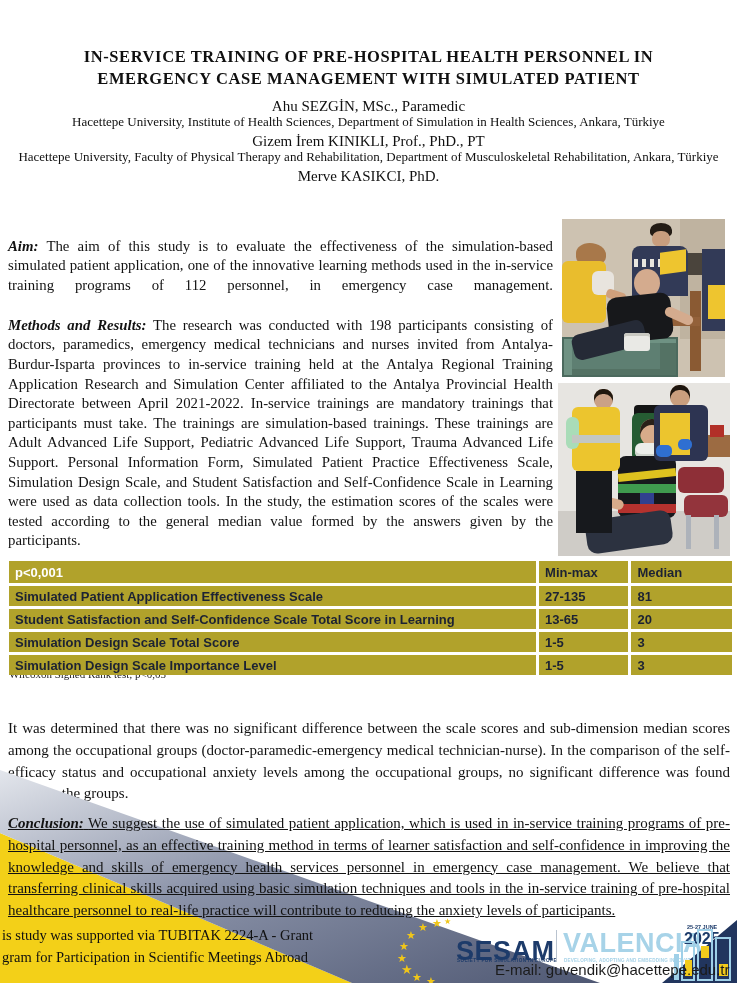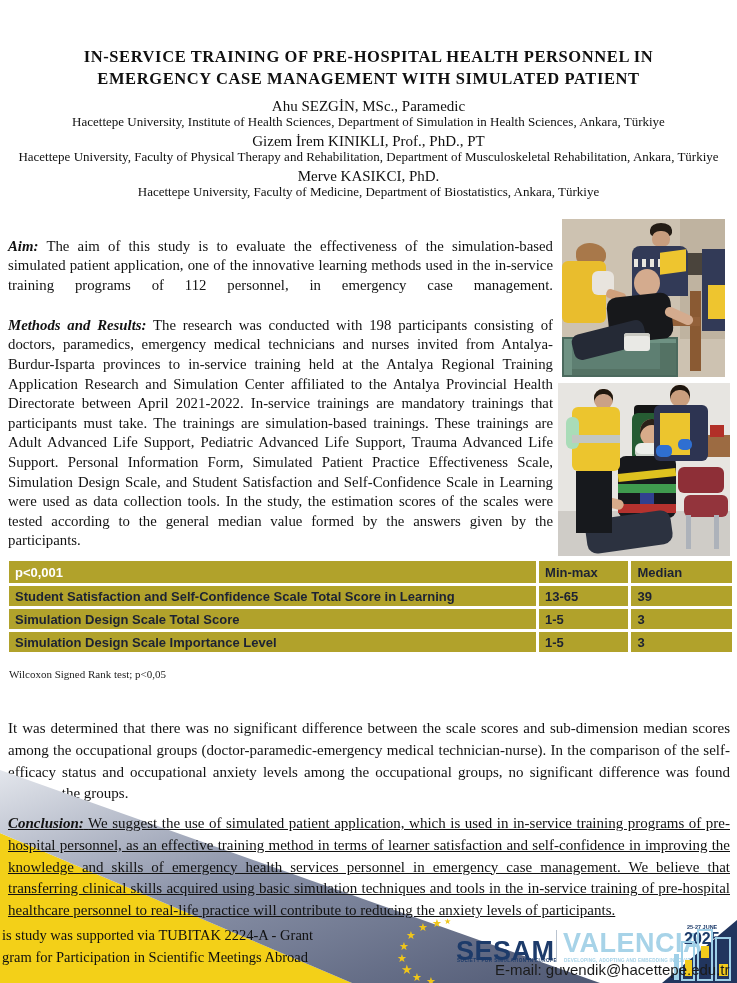--- a/index.html
+++ b/index.html
@@ -78,21 +78,20 @@
 
   <div class="header">
     <div class="title">IN-SERVICE TRAINING OF PRE-HOSPITAL HEALTH PERSONNEL IN</div>
     <div class="title">EMERGENCY CASE MANAGEMENT WITH SIMULATED PATIENT</div>
     <div class="gap"></div>
     <div class="author-name">Ahu SEZGİN, MSc., Paramedic</div>
     <div class="author-aff">Hacettepe University, Institute of Health Sciences, Department of Simulation in Health Sciences, Ankara, Türkiye</div>
     <div class="author-name">Gizem İrem KINIKLI, Prof., PhD., PT</div>
     <div class="author-aff">Hacettepe University, Faculty of Physical Therapy and Rehabilitation, Department of Musculoskeletal Rehabilitation, Ankara, Türkiye</div>
     <div class="author-name">Merve KASIKCI, PhD.</div>
-    <div class="author-aff">Hacettepe University, Faculty of Medicine, Department of Biostatistics, Ankara, Türkiye</div>
   </div>
 
   <p class="par col-par justify-last" id="aim"><span class="lead">Aim:</span> <span>The aim of this study is to evaluate the effectiveness of the simulation-based simulated patient application, one of the innovative learning methods used in the in-service training programs of 112 personnel, in emergency case management.</span></p>
 
   <p class="par col-par" id="methods"><span class="lead">Methods and Results:</span> <span>The research was conducted with 198 participants consisting of doctors, paramedics, emergency medical technicians and nurses invited from Antalya-Burdur-Isparta provinces to in-service training held at the Antalya Regional Training Application Research and Simulation Center affiliated to the Antalya Provincial Health Directorate between April 2021-2022. In-service trainings are mandatory trainings that participants must take. The trainings are simulation-based trainings. These trainings are Adult Advanced Life Support, Pediatric Advanced Life Support, Trauma Advanced Life Support. Personal Information Form, Simulated Patient Practice Effectiveness Scale, Simulation Design Scale, and Student Satisfaction and Self-Confidence Scale in Learning were used as data collection tools. In the study, the estimation scores of the scales were tested according to the general median value formed by the answers given by the participants.</span></p>
 
   <div class="photo" id="photo1">
     <div style="left:118px;top:0;width:45px;height:120px;background:#bfb3a0;"></div>
     <div style="left:122px;top:34px;width:18px;height:22px;background:#4a443c;"></div>
     <div style="left:0;top:118px;width:116px;height:40px;background:#5e7f72;box-shadow:inset 0 0 0 2px #4c6a5e, inset 10px 6px 0 #6f9283, inset -18px -8px 0 #547264;"></div>
@@ -153,23 +152,28 @@
         <col style="width:90px">
         <col style="width:101px">
       </colgroup>
     <tbody>
         <tr class="head">
       <td class="pcell">p&lt;0,001</td>
       <td class="num">Min-max</td>
       <td class="num">Median</td>
     </tr>
     <tr>
+      <td>Simulated Patient Application Effectiveness Scale</td>
+      <td class="num">27-135</td>
+      <td class="num">81</td>
+    </tr>
+    <tr>
       <td>Student Satisfaction and Self-Confidence Scale Total Score in Learning</td>
       <td class="num">13-65</td>
-      <td class="num">39</td>
+      <td class="num">20</td>
     </tr>
     <tr>
       <td>Simulation Design Scale Total Score</td>
       <td class="num">1-5</td>
       <td class="num">3</td>
     </tr>
     <tr>
       <td>Simulation Design Scale Importance Level</td>
       <td class="num">1-5</td>
       <td class="num">3</td>

